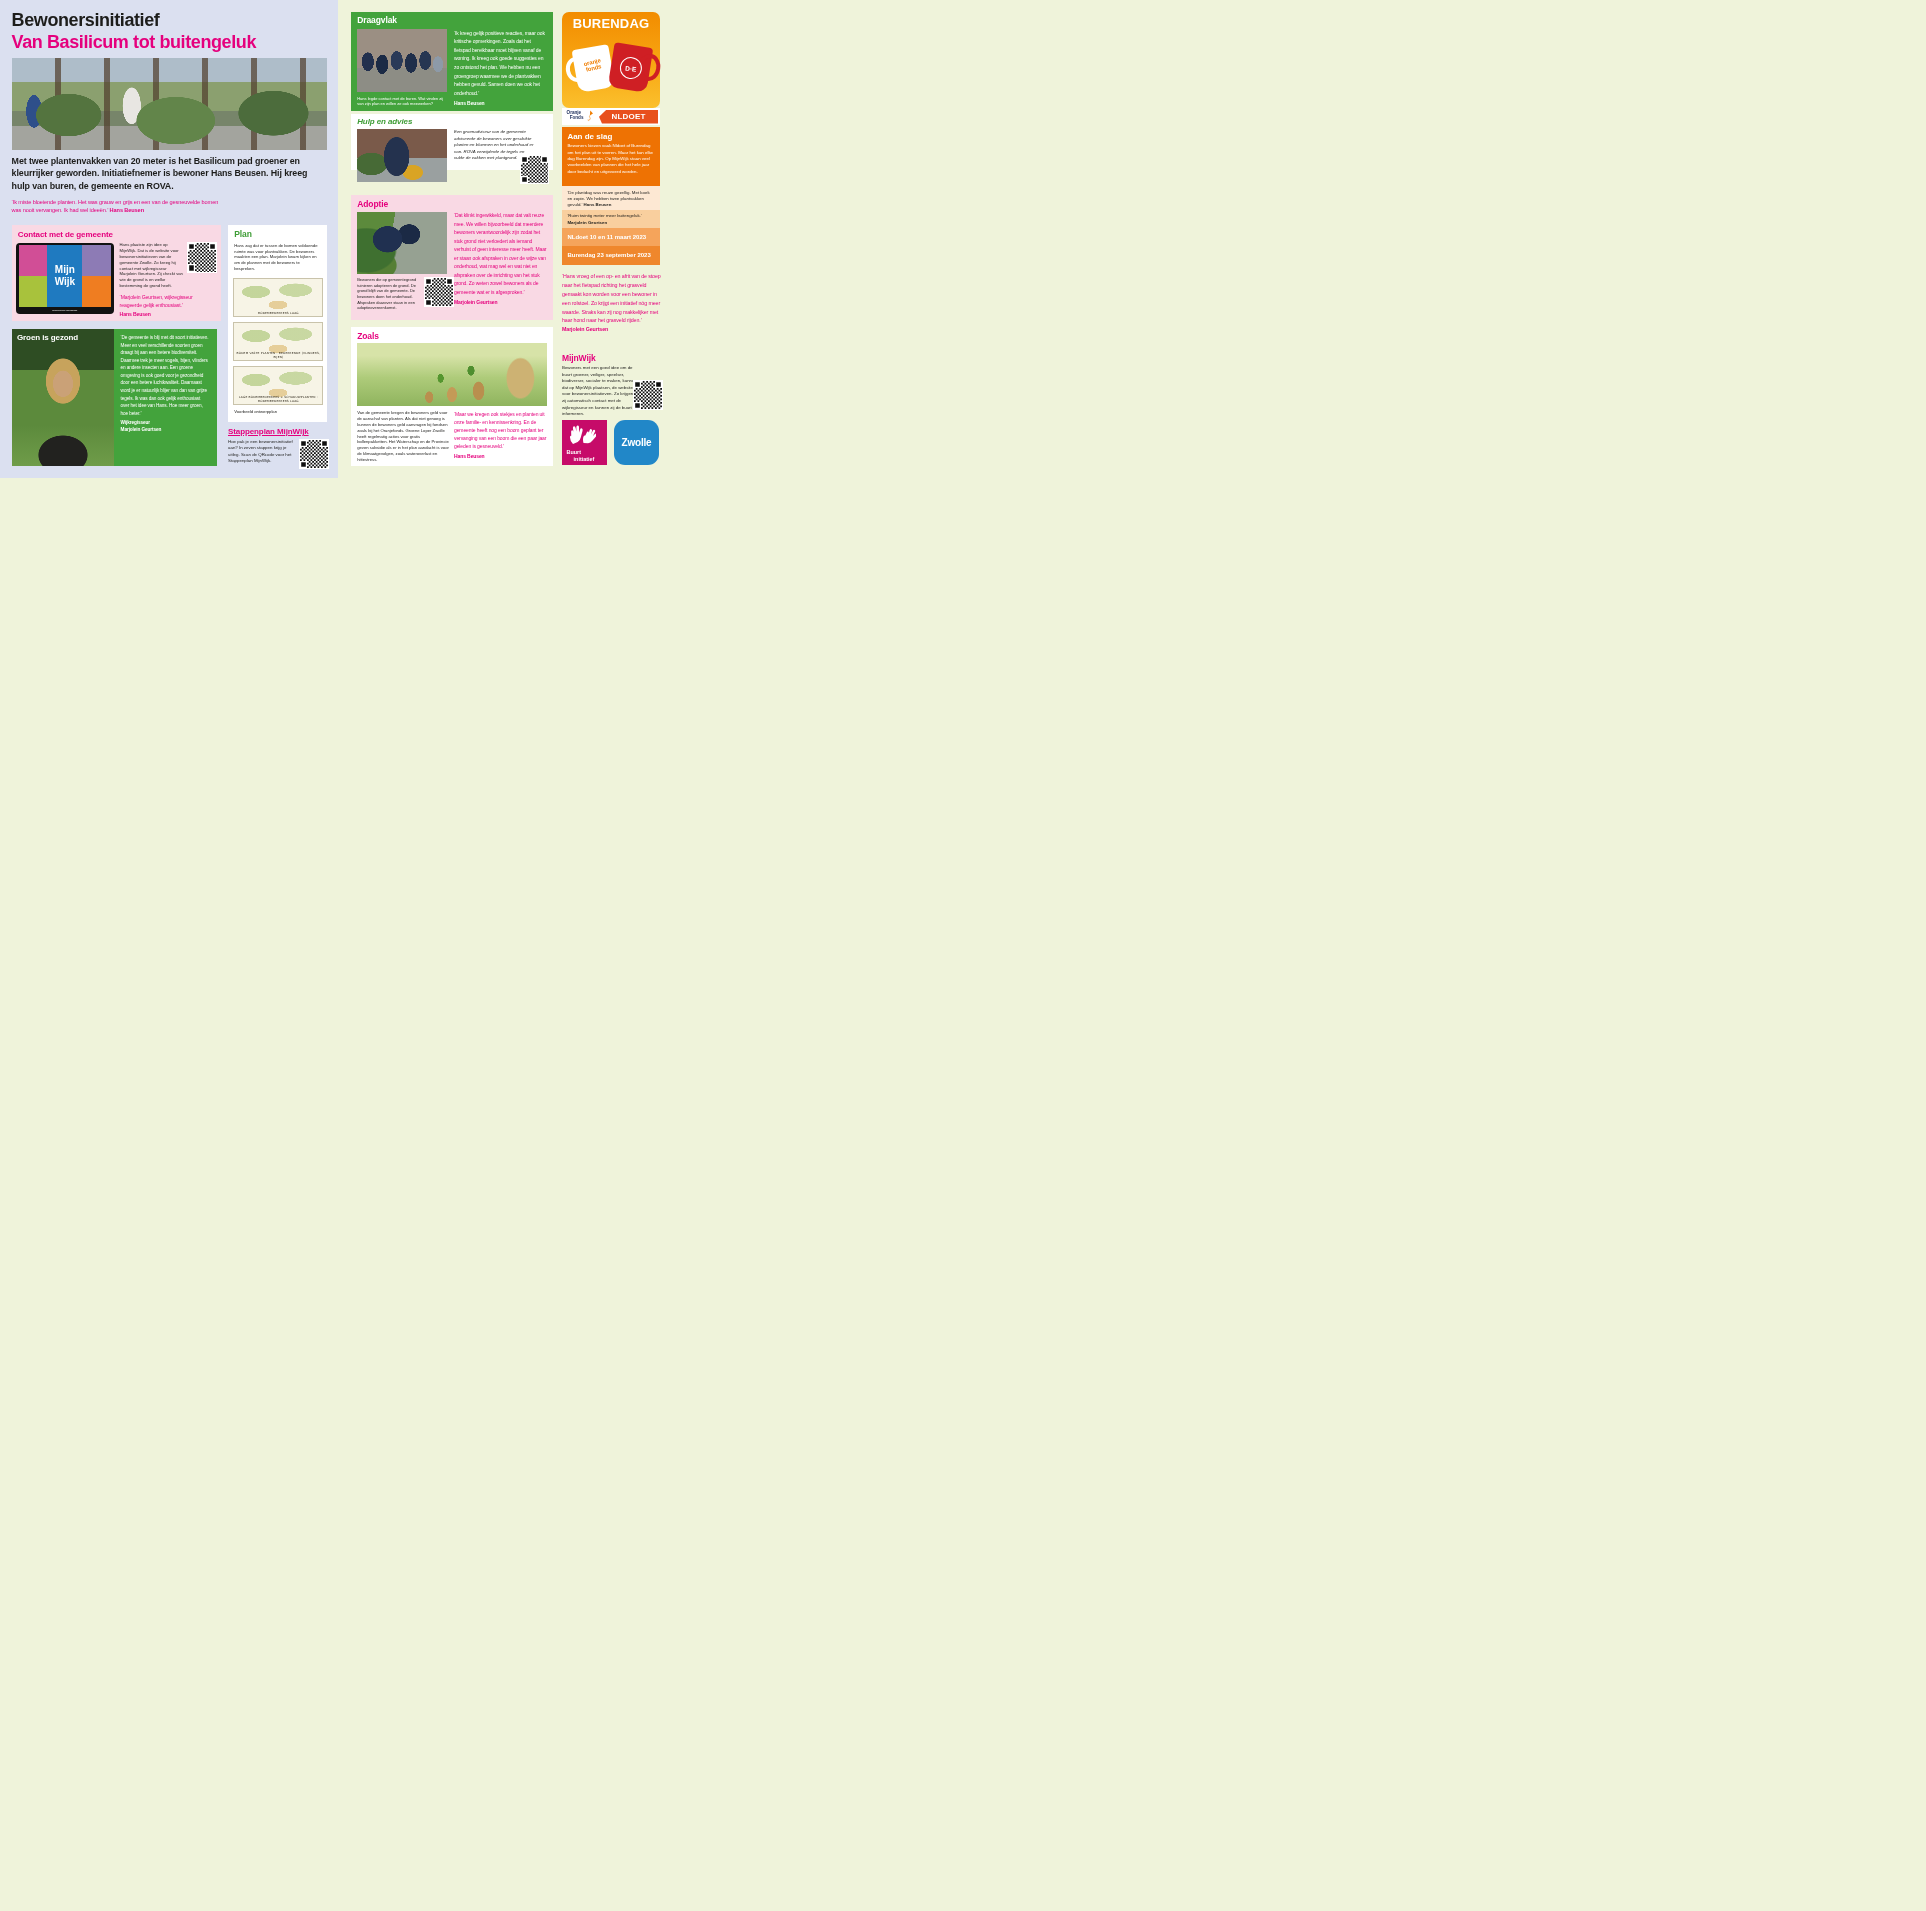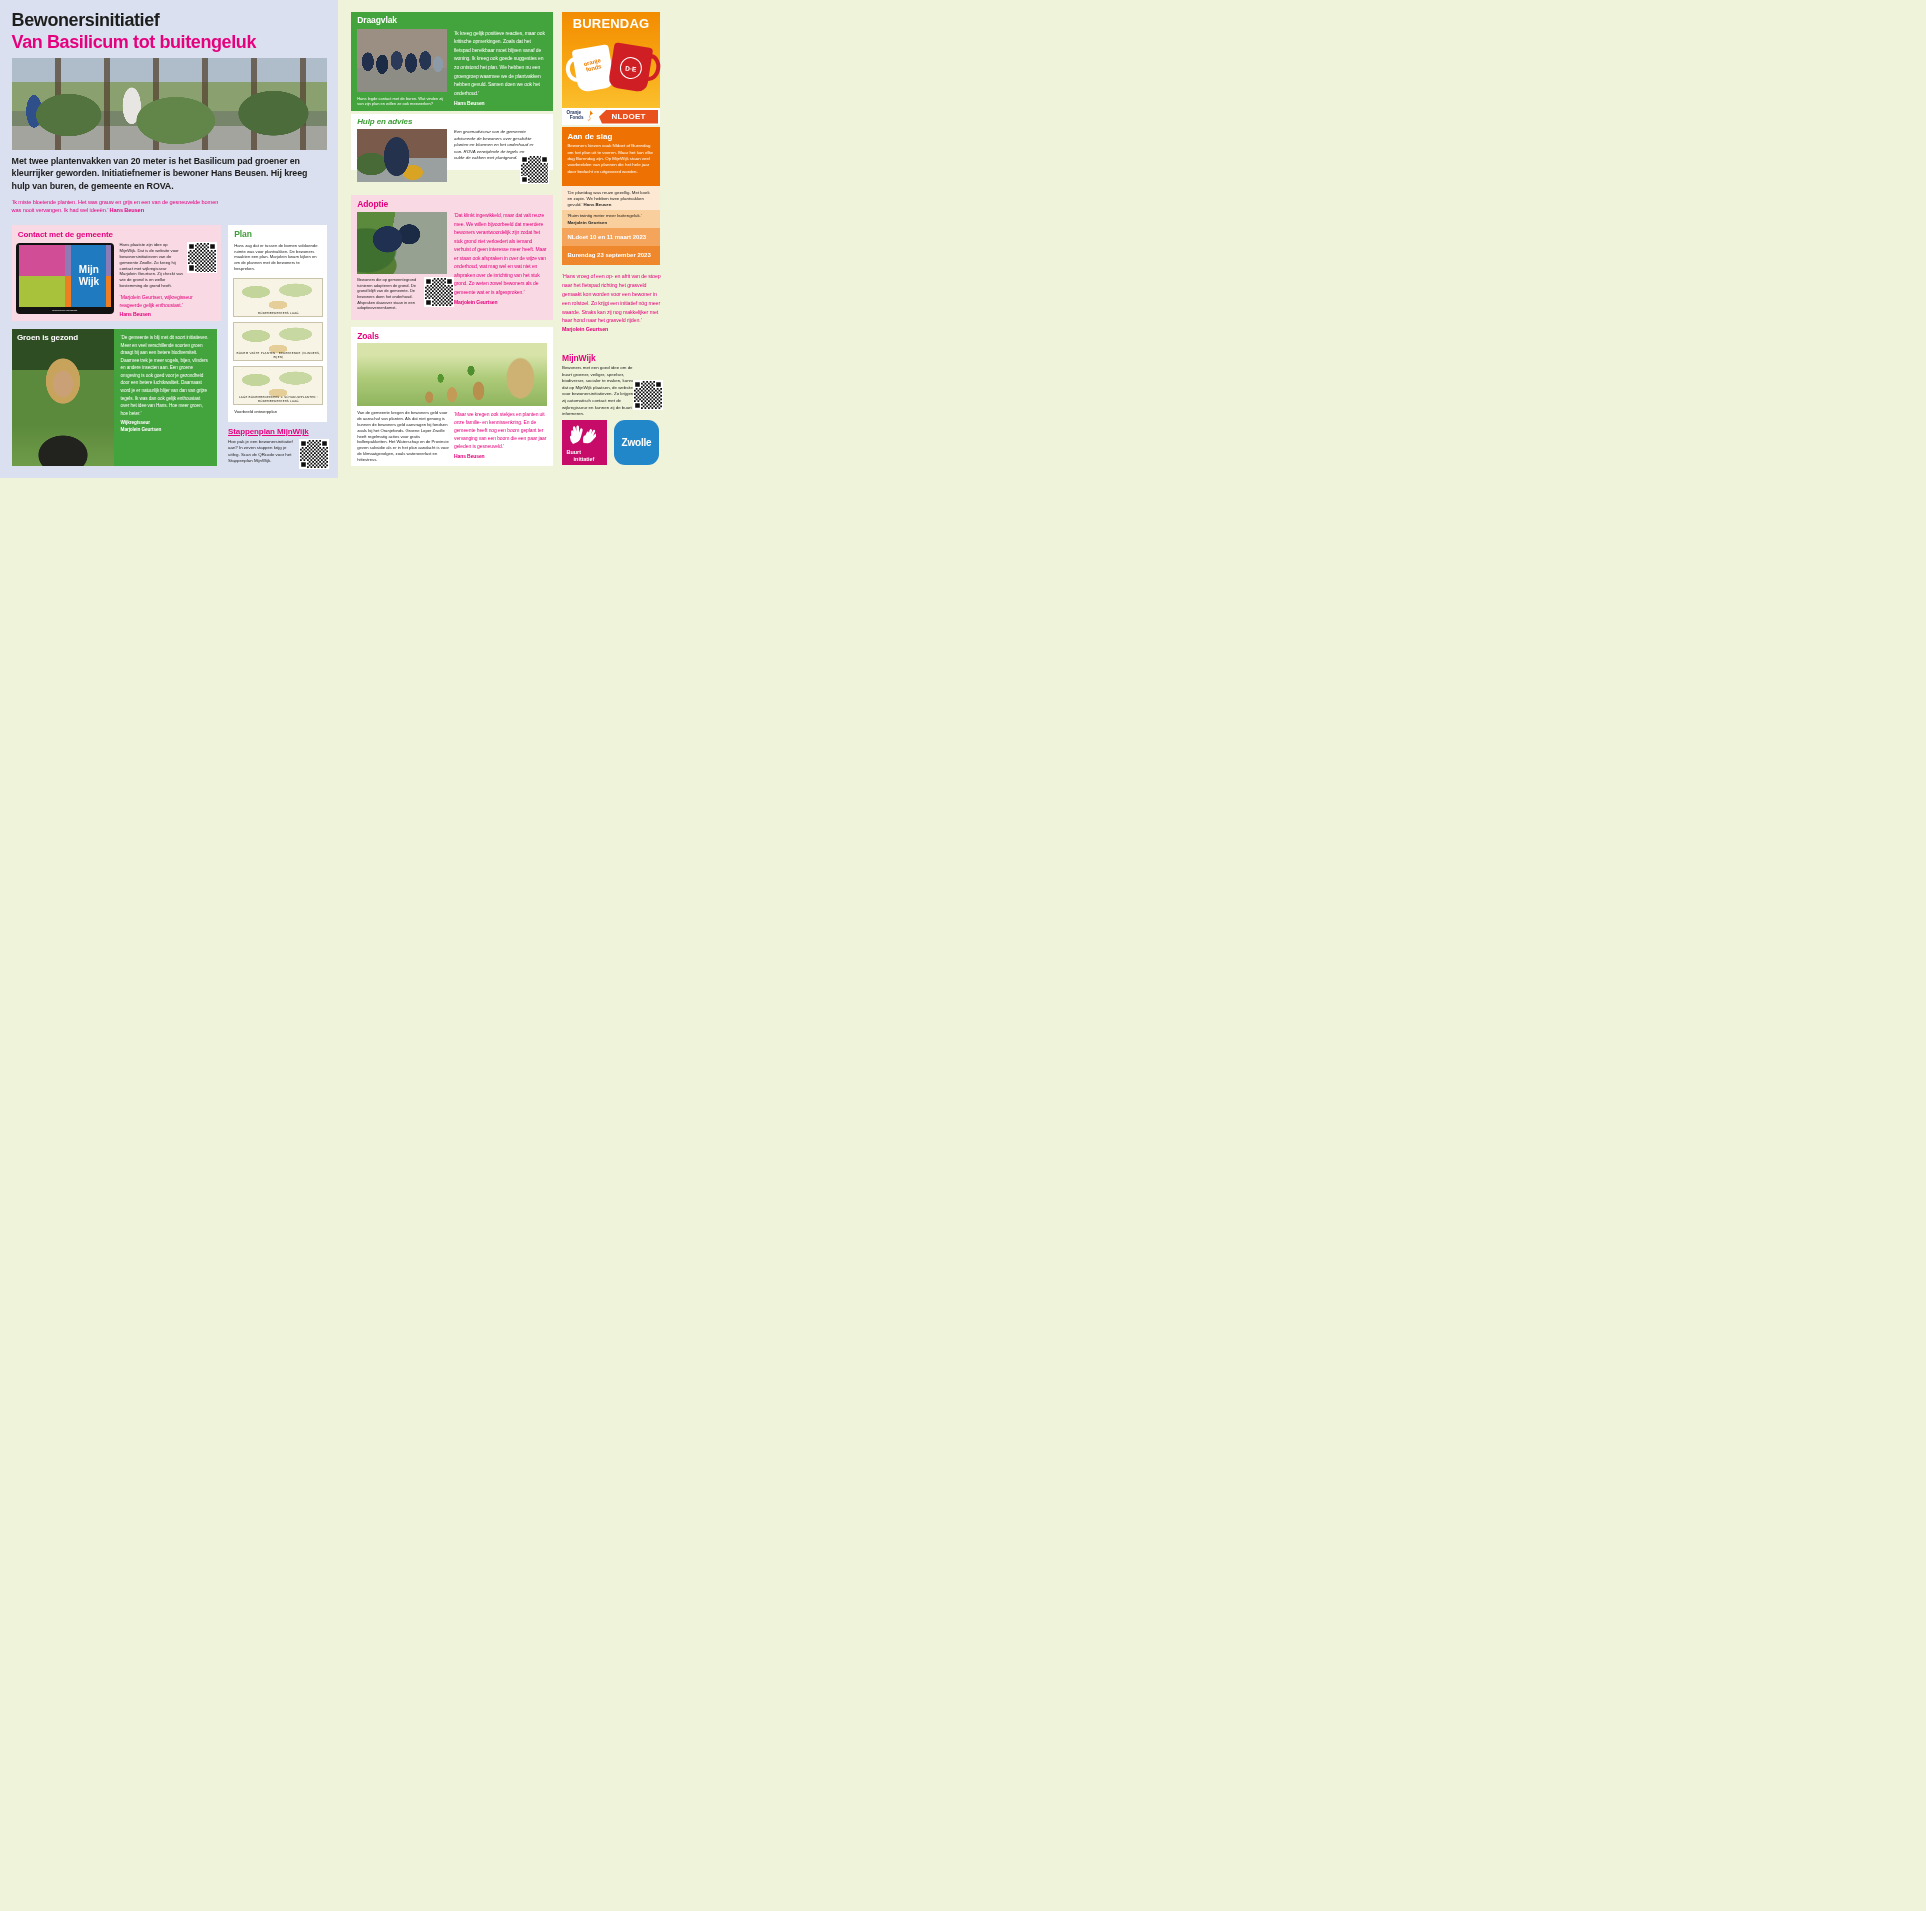--- a/index.html
+++ b/index.html
@@ -79,21 +79,21 @@
     radial-gradient(28px 37px at 50% 38%, #c7a35c 0 60%, transparent 62%),
     radial-gradient(39px 31px at 50% 92%, #22221f 0 62%, transparent 64%),
     linear-gradient(180deg,#2e4d23 0 30%,#5c8a3c 30% 70%,#6f9c49 100%);}
 
   
   .tablet{position:absolute;background:#121212;border-radius:3.9px;padding:2.7px 2.7px 6.2px 2.7px;}
   .tab-in{position:relative;width:100%;height:100%;display:grid;grid-template-columns:1fr 1fr;grid-template-rows:1fr 1fr;}
   .quad1{background:#d14e96;} .quad2{background:#8d7bb5;} .quad3{background:#a8c23c;} .quad4{background:#ef7d21;}
   .tab-band{position:absolute;left:31%;top:0;width:38%;height:100%;background:#1f7ac0;
             display:flex;flex-direction:column;align-items:center;justify-content:center;color:#fff;
-            font-weight:700;font-size:10px;line-height:1.25;margin-left:24px;}
+            font-weight:700;font-size:10px;line-height:1.25;}
   .tab-url{position:absolute;left:0;right:0;bottom:-5px;text-align:center;color:#fff;font-size:2.5px;}
 
   
   .sk{position:absolute;background:
       radial-gradient(23px 10px at 25% 35%, rgba(154,188,94,.55) 0 60%, transparent 62%),
       radial-gradient(27px 10.8px at 70% 30%, rgba(154,188,94,.5) 0 60%, transparent 62%),
       radial-gradient(15.4px 7px at 50% 70%, rgba(209,160,60,.45) 0 60%, transparent 62%),
       #f7f4e6;
       border:0.4px solid #c9c3ab;display:flex;align-items:flex-end;justify-content:center;}
   .sk span{font-size:2.9px;letter-spacing:0.2px;color:#2b2417;padding:1.2px 1.5px;text-align:center;
@@ -259,21 +259,21 @@
   <div class="box whitebox" style="left:351px;top:327px;width:202px;height:139px;">
     <h2 class="abs boxtitle magenta" style="left:6.2px;top:3.9px;font-size:8.5px;">Zoals</h2>
     <div class="ph ph-geld abs" style="left:6.2px;top:16px;width:190px;height:63px;"></div>
     <p class="abs body-s" style="left:6.2px;top:83px;width:92px;">Van de gemeente kregen de bewoners geld voor de aanschaf van planten. Als dat niet genoeg is kunnen de bewoners geld aanvragen bij fondsen zoals bij het Oranjefonds. Groene Loper Zwolle heeft regelmatig acties voor gratis bollenpakketten. Het Waterschap en de Provincie geven subsidie als er in het plan aandacht is voor de klimaatgevolgen, zoals wateroverlast en hittestress.</p>
     <p class="abs q magenta" style="left:103px;top:83px;width:93px;font-size:5px;line-height:1.62;">
       <span>‘Maar we kregen ook stekjes en planten uit onze familie- en kennissenkring. En de gemeente heeft nog een boom geplant ter vervanging van een boom die een paar jaar geleden is gesneuveld.’</span>
       <strong class="block">Hans Beusen</strong>
     </p>
   </div>
 
-  <div class="box burendag" style="left:562px;top:11.6px;width:98px;height:96px;">
+  <div class="box burendag" style="left:562px;top:11.6px;width:98px;height:96px;border-radius:7px;">
     <div class="bur-word">BURENDAG</div>
     <div class="mug mug-w" style="left:13px;top:35px;width:37px;height:43px;">
       <div class="mtxt">
         <span>oranje</span><br>
         <span>fonds</span>
       </div>
     </div>
     <div class="mug mug-r" style="left:49px;top:33px;width:39px;height:45px;">
       <div class="badge">D·E</div>
     </div>

